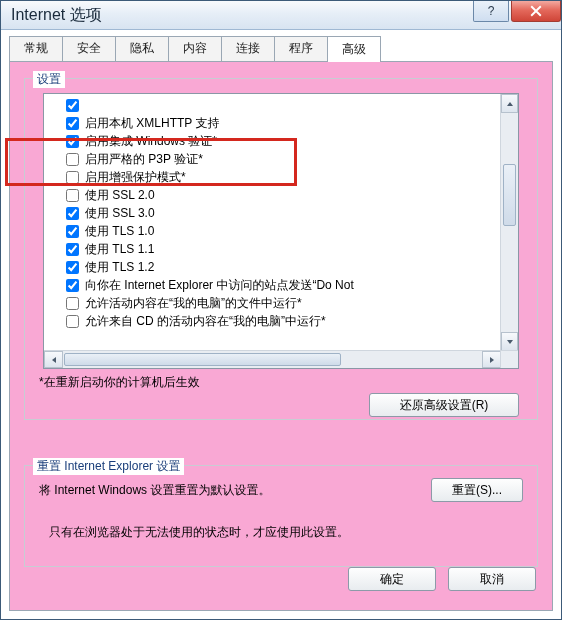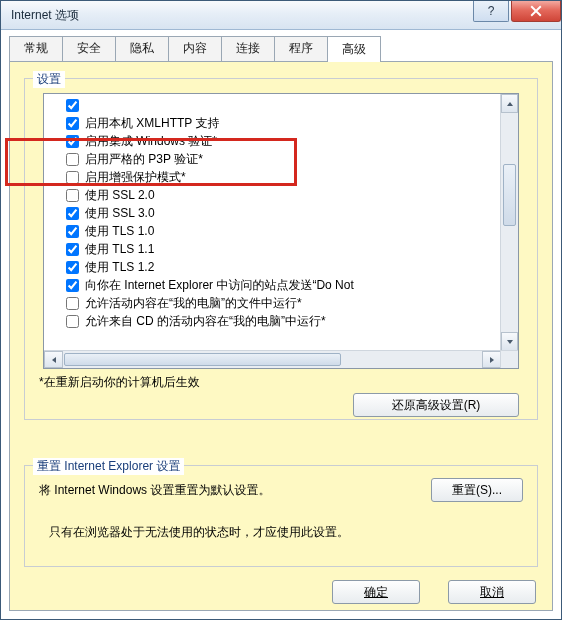--- a/index.html
+++ b/index.html
@@ -1,30 +1,30 @@
 <!DOCTYPE html>
 <html><head>
 <meta charset="utf-8">
 <style>
   html,body{margin:0;padding:0;font-family:"Microsoft YaHei","SimSun",Tahoma,sans-serif;font-size:12px;background:#7796b6;}
   .window{width:562px;height:620px;box-sizing:border-box;background:#fff;border:1px solid #3c5a78;box-shadow:0 0 0 1px rgba(255,255,255,.4) inset;position:relative;}
   .titlebar{height:28px;background:linear-gradient(#f8fafc,#e6eef7 45%,#d8e4f1);display:flex;align-items:center;padding:0 0 0 10px;border-bottom:1px solid #9fb8d3;}
-  .titlebar .title{color:#1a2b3c;font-size:12px;flex:1;}
+  .titlebar .title{color:#1a2b3c;font-size:16px;flex:1;}
   .winbtns{display:flex;align-items:flex-start;height:100%;}
   .winbtn{width:34px;height:20px;margin-top:0;border:1px solid #6b88a8;border-top:none;display:flex;align-items:center;justify-content:center;font-size:12px;color:#2b3b4d;background:linear-gradient(#eaf1f9,#cfdef0);}
   .winbtn+.winbtn{margin-left:2px;}
   .winbtn.help{border-radius:0 0 2px 2px;}
   .winbtn.close{width:48px;background:linear-gradient(#f3a9a0,#e4695c 45%,#cf4538);color:#fff;border-color:#a23c33;border-radius:0 0 3px 3px;}
   .winbtn svg{width:12px;height:12px;}
   .client{position:absolute;left:8px;right:8px;top:36px;bottom:8px;}
   
   .tabs{display:flex;align-items:flex-end;height:24px;position:relative;z-index:2;}
   .tab{padding:3px 14px 4px;border:1px solid #9aa7b4;border-bottom:none;background:#f3f3f3;margin-right:-1px;color:#222;cursor:default;}
   .tab.active{background:#fff;position:relative;top:1px;padding-top:4px;}
-  .tabpanel{border:1px solid #9aa7b4;background:#fef9c3;position:absolute;left:0;right:0;top:24px;bottom:0;}
+  .tabpanel{border:1px solid #9aa7b4;background:#f9a8d4;position:absolute;left:0;right:0;top:24px;bottom:0;}
   
   .group{position:absolute;border:1px solid #c8cdd3;}
   .group>.legend{position:absolute;top:-8px;left:8px;background:#fff;padding:0 4px;color:#1a3e7a;}
   #grp-settings{left:14px;right:14px;top:16px;height:340px;}
   #grp-reset{left:14px;right:14px;top:403px;height:100px;}
   
   .listwrap{position:absolute;left:18px;right:18px;top:14px;bottom:50px;border:1px solid #8a97a6;background:#fff;}
   .list{position:absolute;left:0;right:17px;top:0;bottom:17px;overflow:hidden;padding:2px 0 0 22px;}
   .li{display:flex;align-items:center;height:18px;white-space:nowrap;color:#000;}
   .li input{margin:0 6px 0 0;width:13px;height:13px;}
@@ -32,26 +32,26 @@
   .vscroll{position:absolute;top:0;right:0;bottom:17px;width:17px;background:#e9edf2;border-left:1px solid #cfd6de;}
   .vscroll .btn{height:17px;background:linear-gradient(#f7f9fc,#dde5ee);border:1px solid #b6c1cd;display:flex;align-items:center;justify-content:center;}
   .vscroll .thumb{position:absolute;left:2px;right:2px;top:70px;height:60px;background:linear-gradient(#eaf0f7,#cfdbe9);border:1px solid #9fb2c6;border-radius:2px;}
   .hscroll{position:absolute;left:0;right:17px;bottom:0;height:17px;background:#e9edf2;border-top:1px solid #cfd6de;}
   .hscroll .btn{width:17px;height:15px;background:linear-gradient(#f7f9fc,#dde5ee);border:1px solid #b6c1cd;display:flex;align-items:center;justify-content:center;position:absolute;top:0;}
   .hscroll .btn.l{left:0;} .hscroll .btn.r{right:0;}
   .hscroll .thumb{position:absolute;top:2px;left:20px;right:160px;height:11px;background:linear-gradient(#eaf0f7,#cfdbe9);border:1px solid #9fb2c6;border-radius:2px;}
   .corner{position:absolute;right:0;bottom:0;width:17px;height:17px;background:#e9edf2;border-left:1px solid #cfd6de;border-top:1px solid #cfd6de;}
   .note{position:absolute;left:14px;bottom:28px;color:#000;}
   .btn-std{height:24px;padding:0 14px;background:linear-gradient(#fefefe,#e8ecef);border:1px solid #8c9aa8;border-radius:3px;color:#000;font-family:inherit;font-size:12px;cursor:default;}
-  #btn-restore{position:absolute;right:18px;bottom:2px;width:166px;}
+  #btn-restore{position:absolute;right:18px;bottom:2px;width:150px;}
   .reset-text{position:absolute;left:14px;top:16px;}
   #btn-reset{position:absolute;right:14px;top:12px;width:92px;}
   .reset-note{position:absolute;left:24px;top:58px;}
   
-  .dlgbtns{position:absolute;right:16px;bottom:6px;display:flex;gap:28px;text-decoration:underline;}
+  .dlgbtns{position:absolute;right:16px;bottom:19px;display:flex;gap:12px;}
   .dlgbtns .btn-std{width:88px;}
   
   .redbox{position:absolute;border:3px solid #d4281e;pointer-events:none;}
   #redbox1{left:4px;top:137px;width:286px;height:42px;}
   .arrow{fill:#4a5a6c;}
 </style>
 </head>
 <body>
 
 <div class="window">

